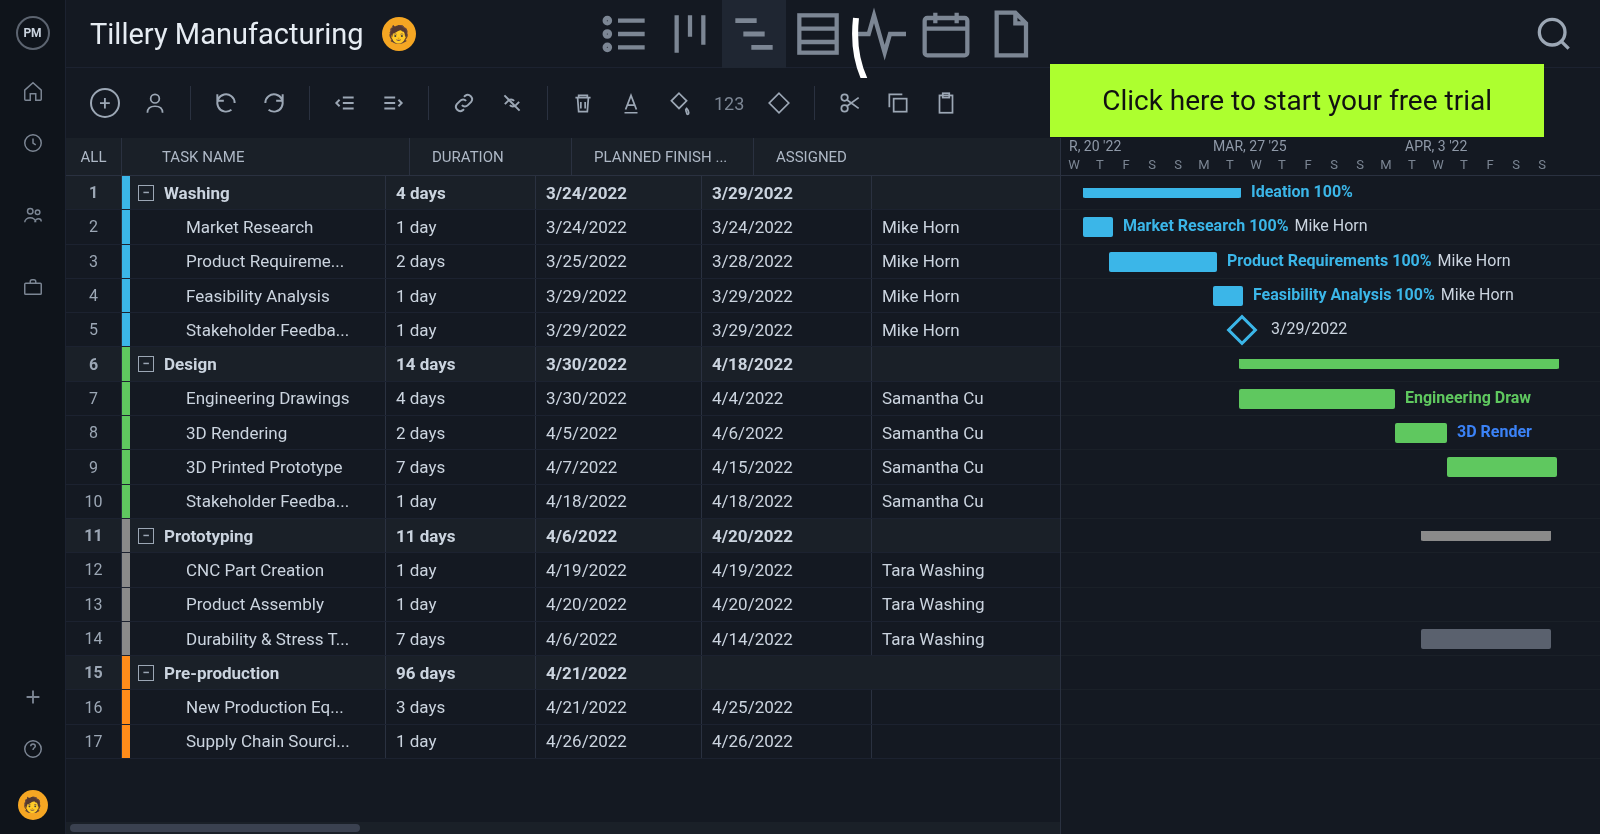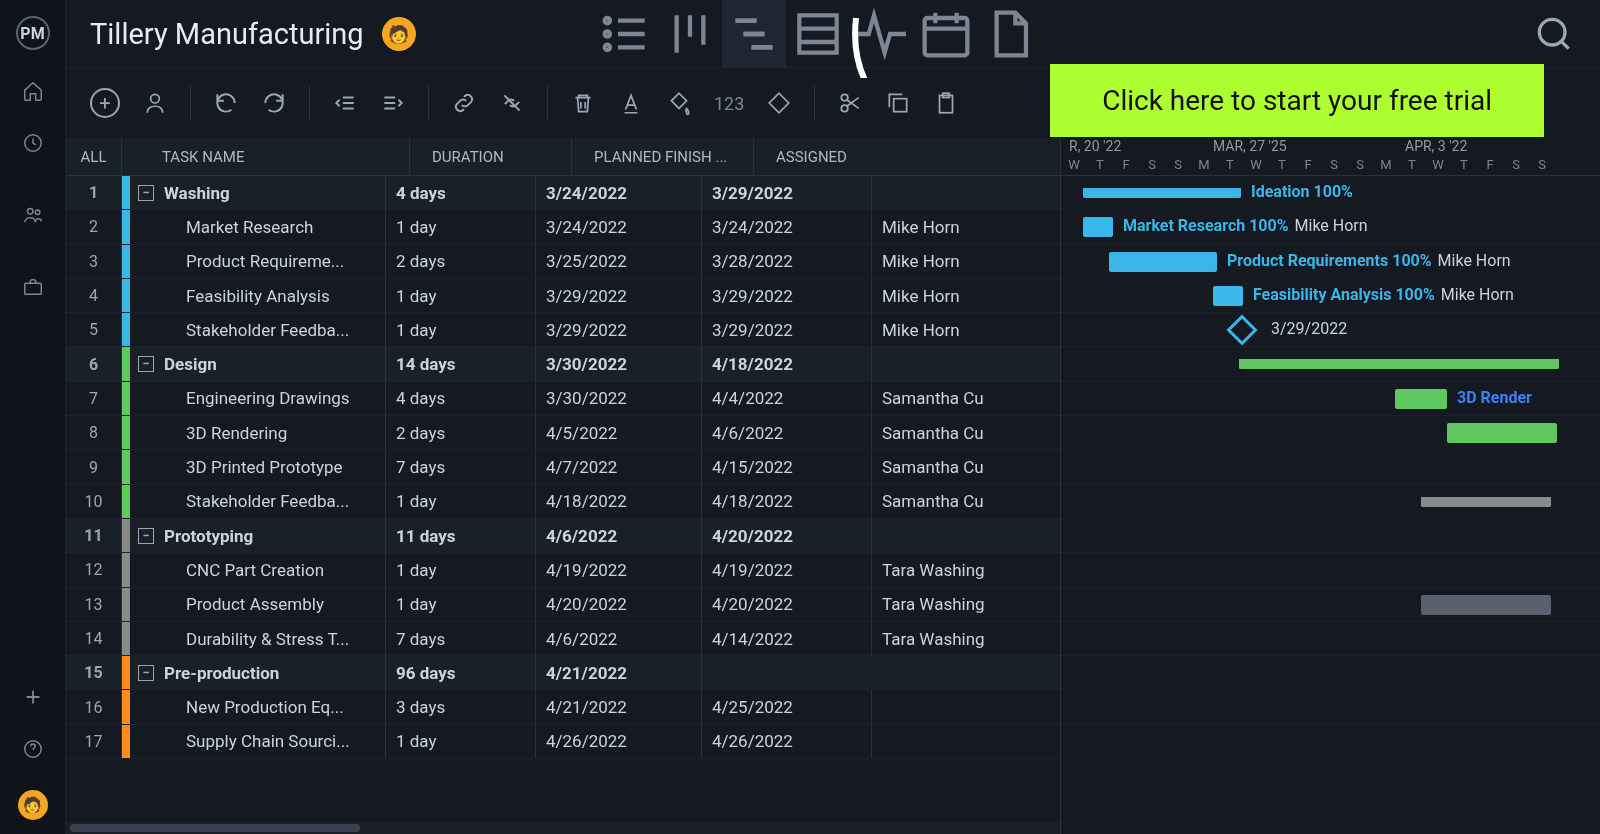--- a/index.html
+++ b/index.html
@@ -1,19 +1,19 @@
 <!DOCTYPE html>
 <html><head>
 <meta charset="utf-8">
 <style>
 * { margin: 0; padding: 0; box-sizing: border-box; font-family: -apple-system, BlinkMacSystemFont, "Segoe UI", Roboto, sans-serif; }
 body { background: #141922; color: #cbd4df; width: 1600px; height: 834px; overflow: hidden; }
 .app { display: flex; height: 100%; }
 .rail { width: 66px; background: #0f141b; display: flex; flex-direction: column; align-items: center; padding-top: 16px; gap: 30px; border-right: 1px solid #1c2230; }
-.rail-logo { width: 34px; height: 34px; border: 2px solid #5c6470; border-radius: 50%; display: flex; align-items: center; justify-content: center; font-size: 16px; font-weight: 700; color: #cbd4df; }
+.rail-logo { width: 34px; height: 34px; border: 2px solid #5c6470; border-radius: 50%; display: flex; align-items: center; justify-content: center; font-size: 12px; font-weight: 700; color: #cbd4df; }
 .rail-icon { width: 22px; height: 22px; color: #7c8694; cursor: pointer; display:flex; align-items:center; justify-content:center; }
 .rail-spacer { flex: 1; }
 .rail-avatar { width: 30px; height: 30px; background: #f5a623; border-radius: 50%; margin-bottom: 14px; display:flex;align-items:center;justify-content:center;font-size:15px;}
 .main { flex: 1; display: flex; flex-direction: column; }
 .topbar { height: 68px; display: flex; align-items: center; padding: 0 24px; gap: 18px; border-bottom: 1px solid #1c2230; }
 .title { font-size: 29px; font-weight: 400; color: #e6ecf3; }
 .avatar { width: 34px; height: 34px; background: #f5a623; border-radius: 50%; display:flex;align-items:center;justify-content:center;font-size:17px;}
 .views { display: flex; margin-left: 160px; }
 .view-btn { width: 64px; height: 68px; display: flex; align-items: center; justify-content: center; color: #7c8694; cursor: pointer; }
 .view-btn.active { background: #1f2632; }
@@ -505,20 +505,24 @@
               <div class="bar-label" style="left: 192px; color: rgb(59, 182, 232);">Feasibility Analysis  100%<span class="bar-asg-label">Mike Horn</span></div>
             </div>
             <div class="grow">
               <div class="milestone" style="left: 170px;"></div>
               <div class="bar-label" style="left: 210px; color: rgb(203, 212, 223); font-weight: 400;">3/29/2022</div>
             </div>
             <div class="grow">
               <div class="bar bar-summary" style="left: 178px; width: 320px; background: rgb(95, 200, 95); color: rgb(95, 200, 95);"></div>
             </div>
             <div class="grow">
+              <div class="bar" style="left: 178px; width: 156px; background: rgb(95, 200, 95); color: rgb(95, 200, 95);"></div>
+              <div class="bar-label" style="left: 344px; color: rgb(95, 200, 95);">Engineering Draw</div>
+            </div>
+            <div class="grow">
               <div class="bar" style="left: 334px; width: 52px; background: rgb(95, 200, 95); color: rgb(95, 200, 95);"></div>
               <div class="bar-label" style="left: 396px; color: #3b82f6;">3D Render</div>
             </div>
             <div class="grow">
               <div class="bar" style="left: 386px; width: 110px; background: rgb(95, 200, 95); color: rgb(95, 200, 95);"></div>
             </div>
             <div class="grow"></div>
             <div class="grow">
               <div class="bar bar-summary" style="left: 360px; width: 130px; background: rgb(138, 138, 138); color: rgb(138, 138, 138);"></div>
             </div>

